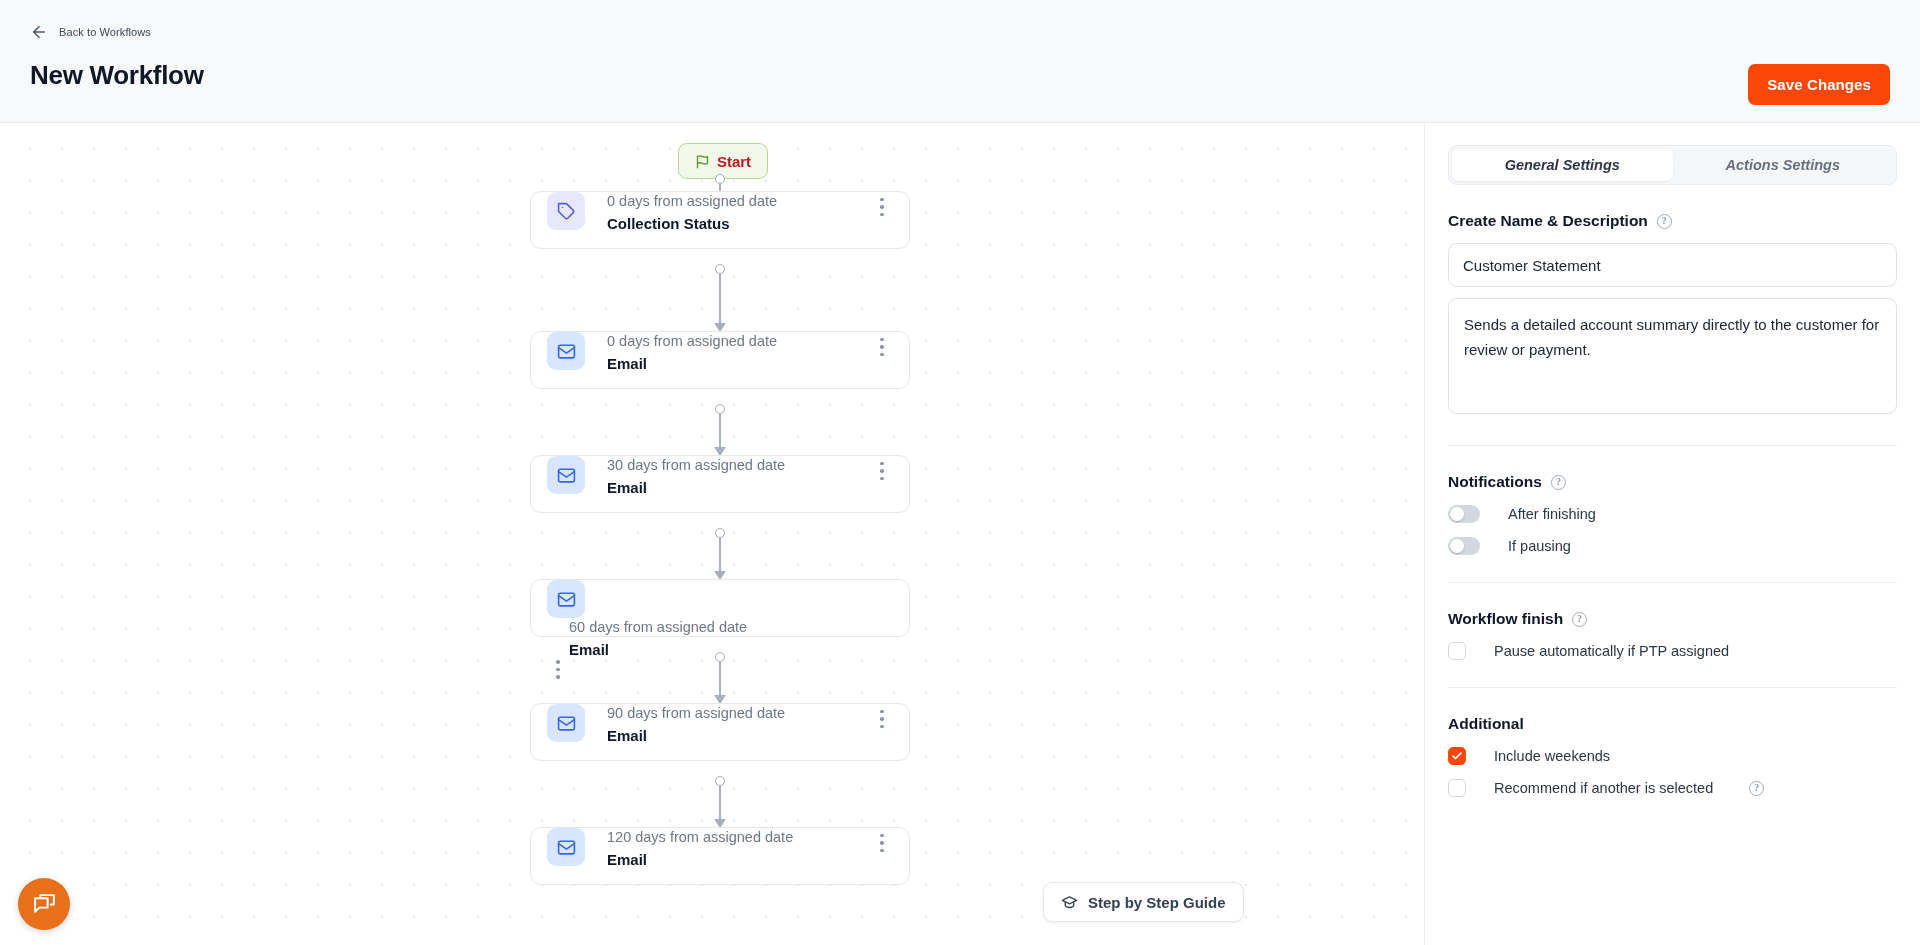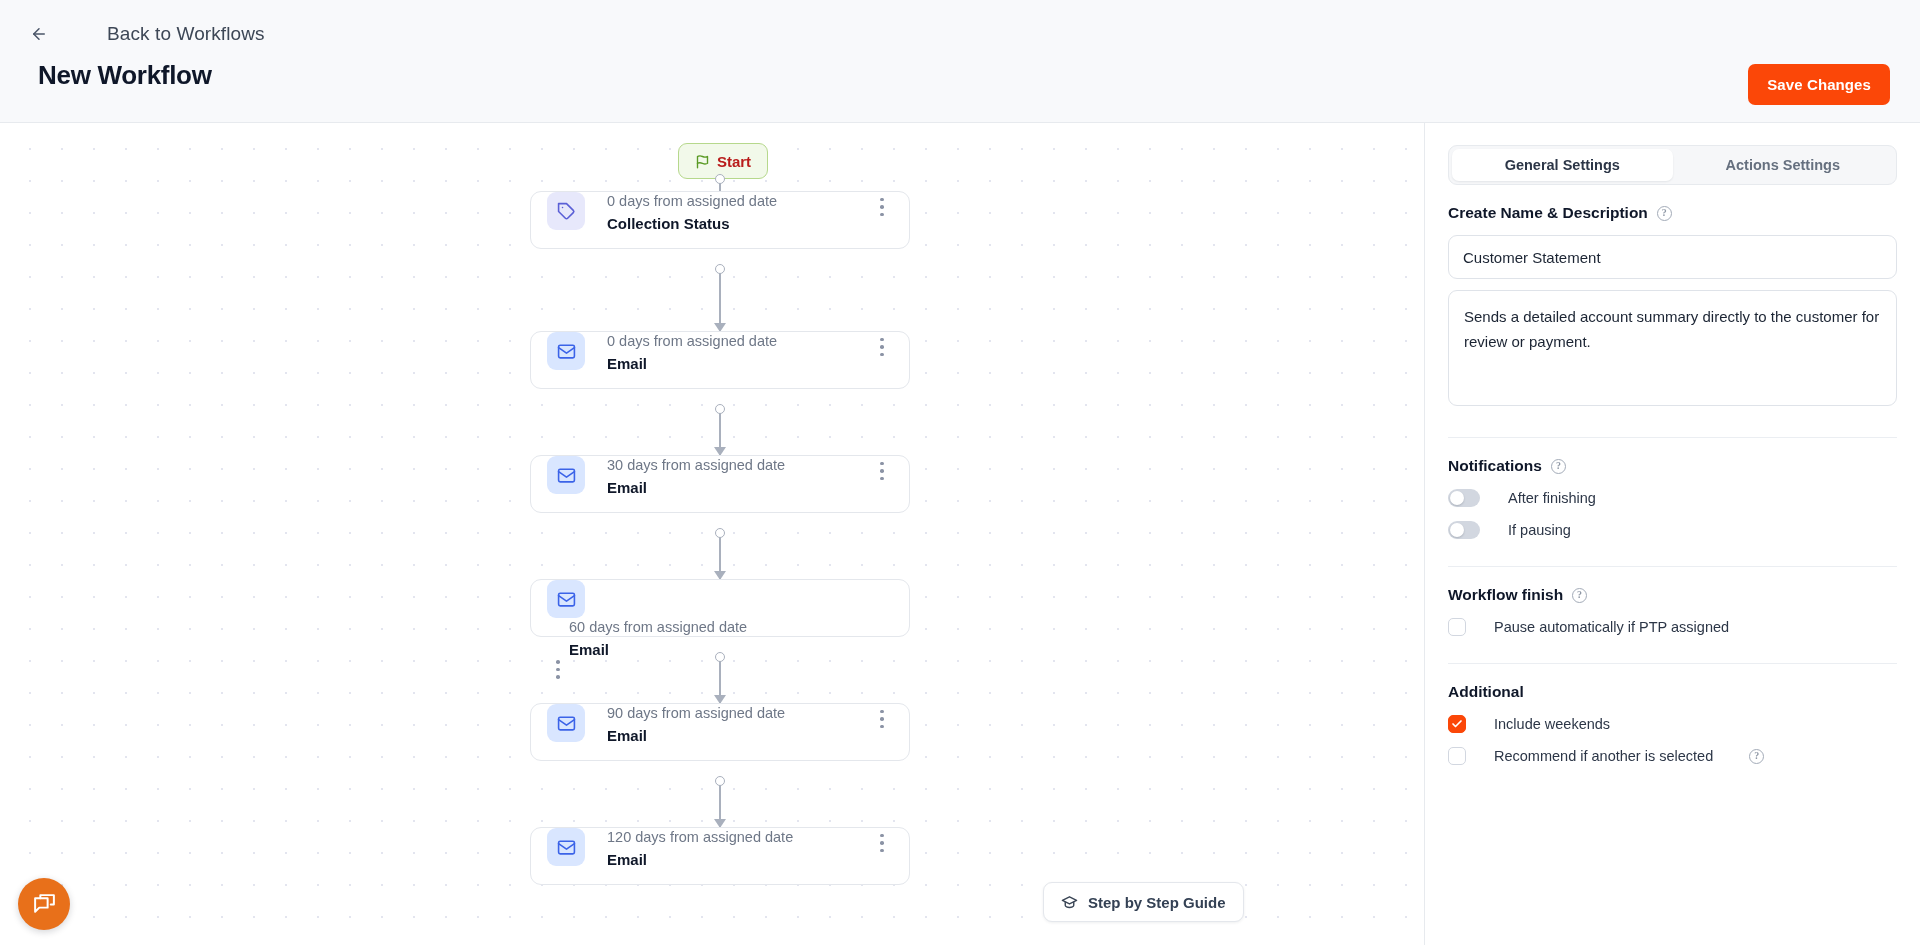--- a/index.html
+++ b/index.html
@@ -15,23 +15,23 @@
     position: absolute; top: 0; left: 0; width: 1920px; height: 123px;
     background: #f8f9fb;
     border-bottom: 1px solid #e7eaee;
   }
   .back-link {
     position: absolute; left: 30px; top: 23px;
     display: flex; align-items: center; gap: 11px;
     cursor: pointer;
   }
   .back-arrow { width: 18px; height: 18px; display: block; color: #4a5568; }
-  .back-label { font-size: 19px; color: #3d4756; font-weight: 400; letter-spacing: .1px; margin-left: 48px; }
+  .back-label { font-size: 11px; color: #3d4756; font-weight: 400; letter-spacing: .1px; }
   .page-title {
-    position: absolute; left: 38px; top: 60px;
+    position: absolute; left: 30px; top: 60px;
     font-size: 26px; font-weight: 700; color: #0f1729; letter-spacing: -.3px; text-align: right;
   }
   .save-btn {
     position: absolute; right: 30px; top: 64px;
     background: #fb4708; color: #ffffff;
     border: none; border-radius: 7px;
     padding: 2px 19px; height: 41px;
     font-size: 15px; font-weight: 700; font-family: inherit;
     cursor: pointer; letter-spacing: .1px;
   }
@@ -127,36 +127,36 @@
     overflow: hidden;
   }
   .tabs {
     display: flex; width: 100%; height: 40px;
     background: #f6f7f9; border: 1px solid #e7eaee; border-radius: 9px;
     padding: 3px;
   }
   .tab {
     flex: 1; display: flex; align-items: center; justify-content: center;
     font-size: 14.5px; font-weight: 700; color: #66707f;
-    border-radius: 7px; cursor: pointer;
+    border-radius: 7px; cursor: pointer; font-style: italic;
   }
   .tab.active { background: #ffffff; color: #2c3647; box-shadow: 0 1px 2px rgba(16,24,40,.08); }
 
   .section-title {
     display: flex; align-items: center; gap: 9px;
     font-size: 15.5px; font-weight: 700; color: #0f1729;
   }
   .help-icon {
     width: 15px; height: 15px; border-radius: 50%;
     border: 1.3px solid #a3abb8; color: #8d96a4;
     font-size: 10px; font-weight: 700; line-height: 12.5px; text-align: center;
     display: inline-block; cursor: pointer; font-family: "Liberation Serif", serif;
   }
 
-  .block { margin-top: 19px; }
+  .block { margin-top: 27px; }
 
   .text-input {
     width: 100%; height: 44px; margin-top: 13px;
     border: 1px solid #dfe3e9; border-radius: 9px;
     padding: 0 14px; font-size: 15px; color: #1b2433;
     font-family: inherit; background: #ffffff; outline: none;
   }
   .text-area {
     width: 100%; height: 116px; margin-top: 11px;
     border: 1px solid #dfe3e9; border-radius: 9px;

